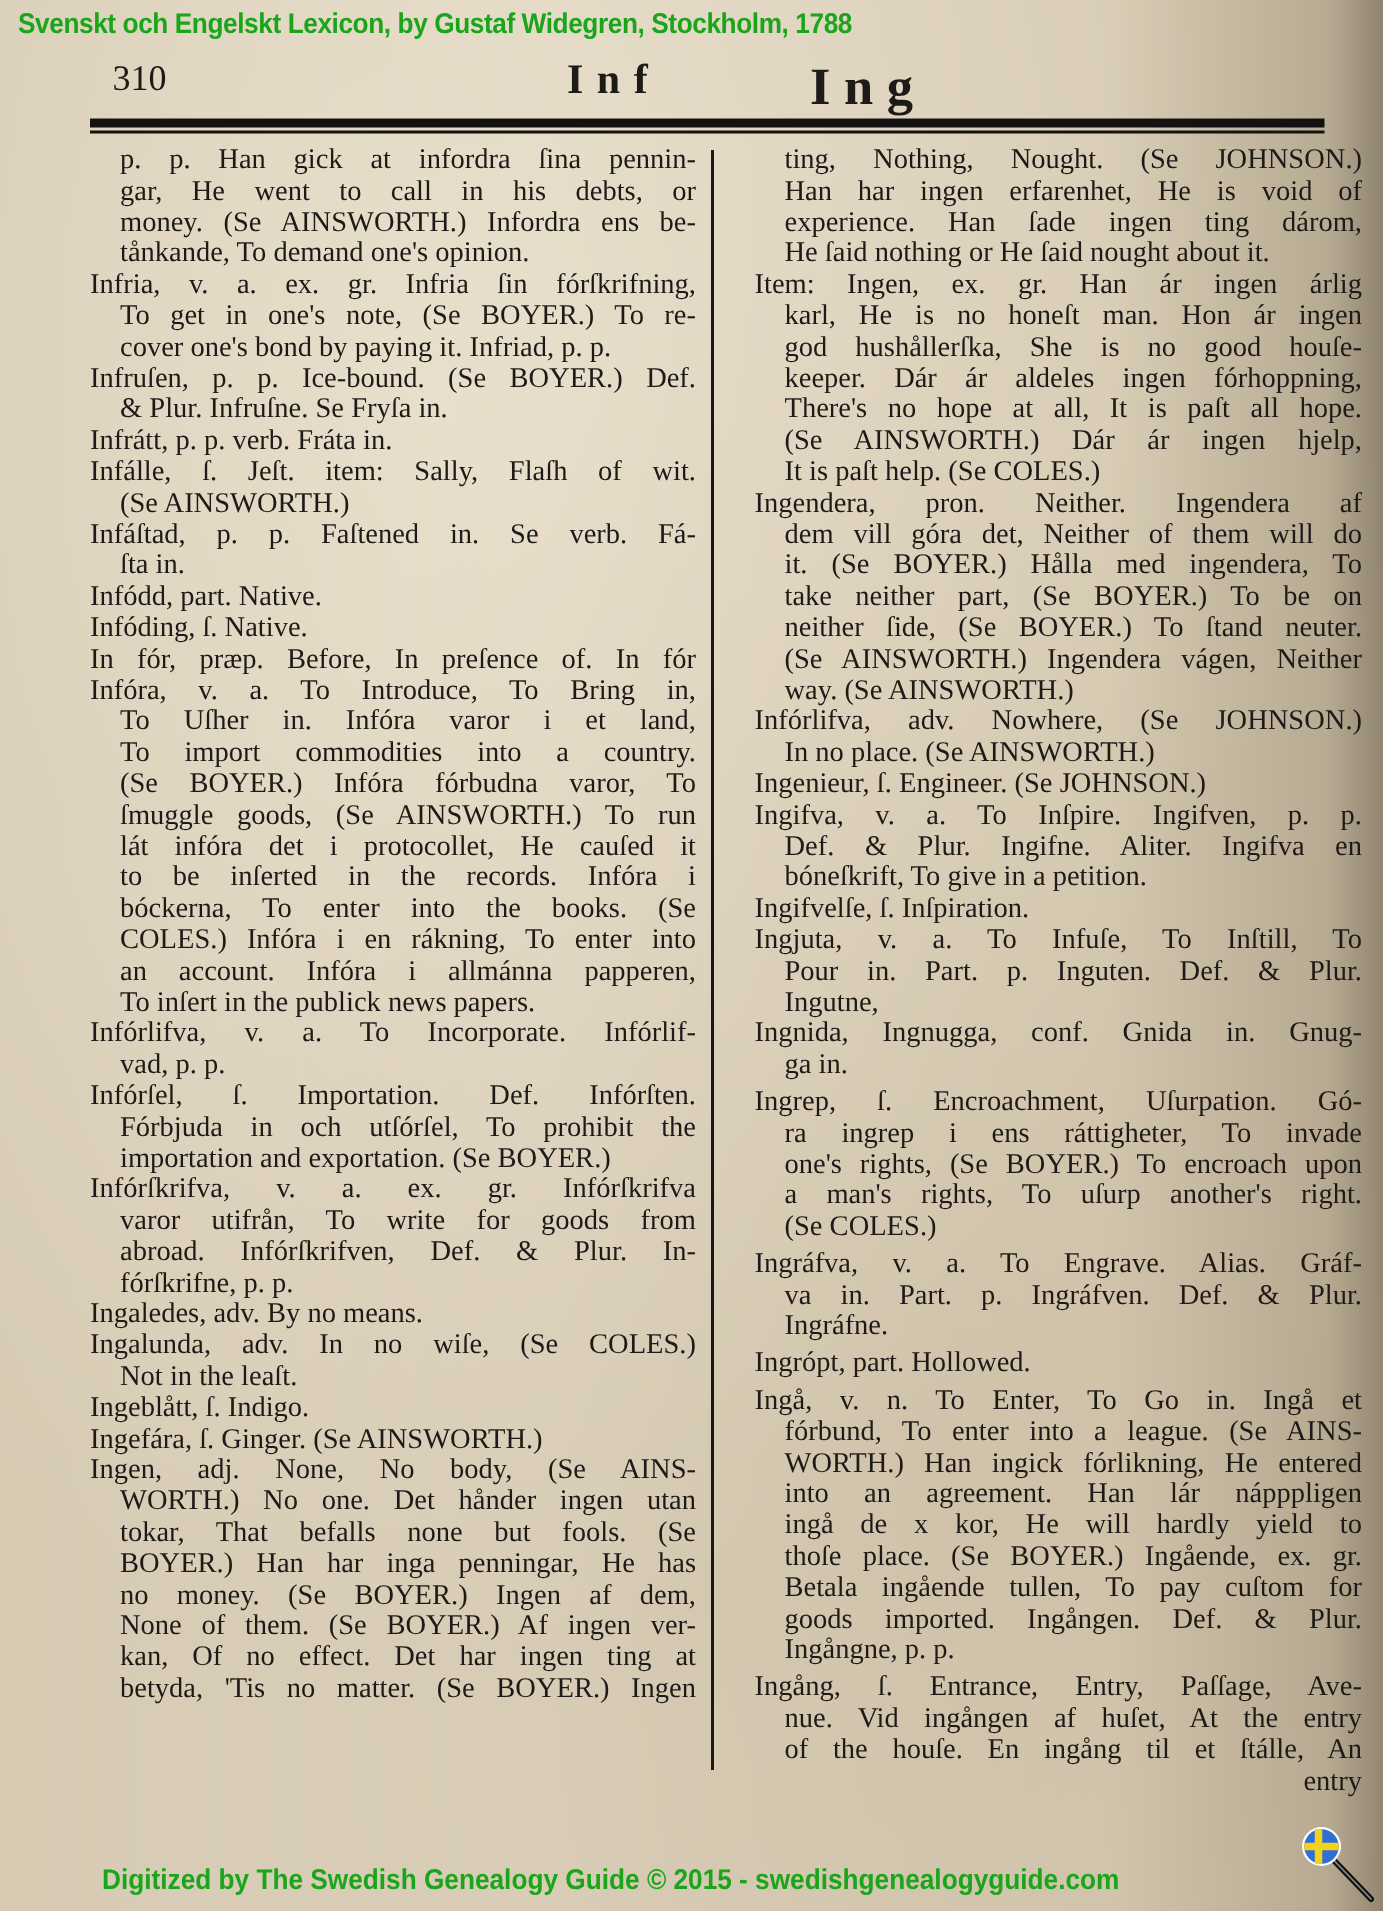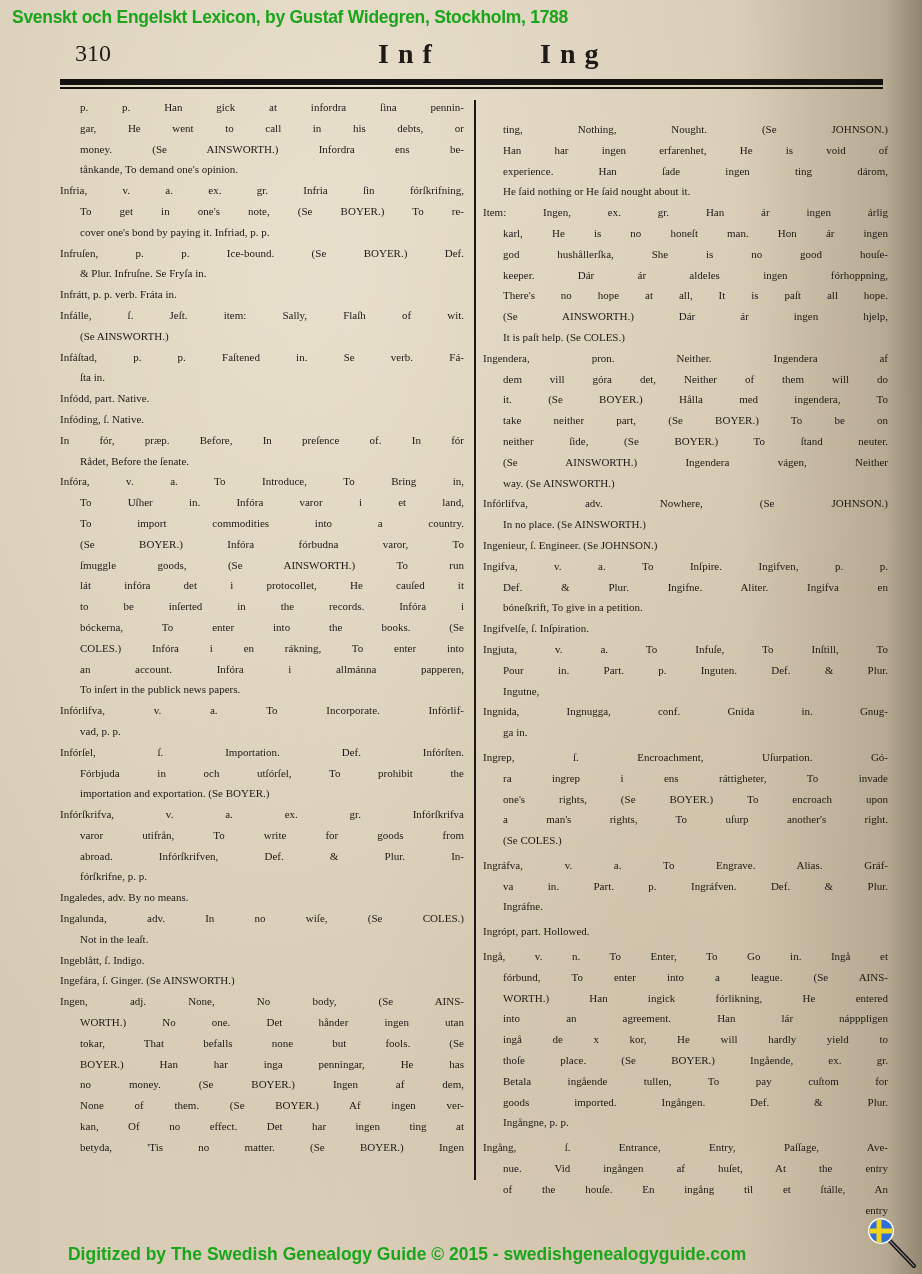--- a/index.html
+++ b/index.html
@@ -15,27 +15,27 @@
   }
   .banner {
     position: absolute; left: 12px; top: 6px;
     font-family: "Liberation Sans", "DejaVu Sans", sans-serif;
     font-size: 19px; color: #1aa51a; font-weight: bold; letter-spacing: -0.3px;
     transform: scaleX(0.92); transform-origin: left top;
   }
   .running-head { position: absolute; top: 38px; left: 13px; width: 922px; height: 40px; }
   .page-num { position: absolute; left: 62px; top: 2px; font-size: 24px; }
   .head-left { position: absolute; left: 365px; top: 0px; font-size: 28px; letter-spacing: 9px; font-weight: bold; text-align: right; }
-  .head-right { position: absolute; left: 527px; top: 0px; font-size: 28px; letter-spacing: 9px; font-weight: bold; }
+  .head-right { position: absolute; left: 527px; top: 0px; font-size: 35px; letter-spacing: 9px; font-weight: bold; }
   .rule-thick { position: absolute; left: 60px; top: 79px; width: 823px; height: 6px; background: #141210; }
   .rule-thin { position: absolute; left: 60px; top: 87px; width: 823px; height: 2px; background: #141210; }
   .col-divider { position: absolute; left: 474px; top: 100px; width: 2px; height: 1080px; background: #1a1816; }
-  .col { position: absolute; top: 97px; font-size: 11px; line-height: 20.8px; }
+  .col { position: absolute; top: 97px; font-size: 19px; line-height: 20.8px; }
   .col-left { left: 60px; width: 404px; }
-  .col-right { left: 483px; width: 405px; margin-top: 22px; }
+  .col-right { left: 503px; width: 405px; }
   .line { white-space: nowrap; text-align: justify; text-align-last: justify; height: 20.8px; overflow: hidden; }
   .line.last { text-align-last: left; }
   .line.right-only { text-align-last: right; }
   .indent { padding-left: 20px; }
   .gap { height: 4px; }
   .footer {
     position: absolute; left: 68px; top: 1243px;
     font-family: "Liberation Sans", "DejaVu Sans", sans-serif;
     font-size: 19px; color: #1aa51a; font-weight: bold;
     transform: scaleX(0.92); transform-origin: left top;
@@ -66,21 +66,20 @@
     <div class="line">Infruſen, p. p. Ice-bound. (Se BOYER.) Def.</div>
     <div class="line indent last">&amp; Plur. Infruſne. Se Fryſa in.</div>
     <div class="line last">Infrátt, p. p. verb. Fráta in.</div>
     <div class="line">Infálle, ſ. Jeſt. item: Sally, Flaſh of wit.</div>
     <div class="line indent last">(Se AINSWORTH.)</div>
     <div class="line">Infáſtad, p. p. Faſtened in. Se verb. Fá-</div>
     <div class="line indent last">ſta in.</div>
     <div class="line last">Infódd, part. Native.</div>
     <div class="line last">Infóding, ſ. Native.</div>
     <div class="line">In fór, præp. Before, In preſence of. In fór</div>
-    <div class="line indent last">Rådet, Before the ſenate.</div>
     <div class="line">Infóra, v. a. To Introduce, To Bring in,</div>
     <div class="line indent">To Uſher in. Infóra varor i et land,</div>
     <div class="line indent">To import commodities into a country.</div>
     <div class="line indent">(Se BOYER.) Infóra fórbudna varor, To</div>
     <div class="line indent">ſmuggle goods, (Se AINSWORTH.) To run</div>
     <div class="line indent">lát infóra det i protocollet, He cauſed it</div>
     <div class="line indent">to be inſerted in the records. Infóra i</div>
     <div class="line indent">bóckerna, To enter into the books. (Se</div>
     <div class="line indent">COLES.) Infóra i en rákning, To enter into</div>
     <div class="line indent">an account. Infóra i allmánna papperen,</div>

